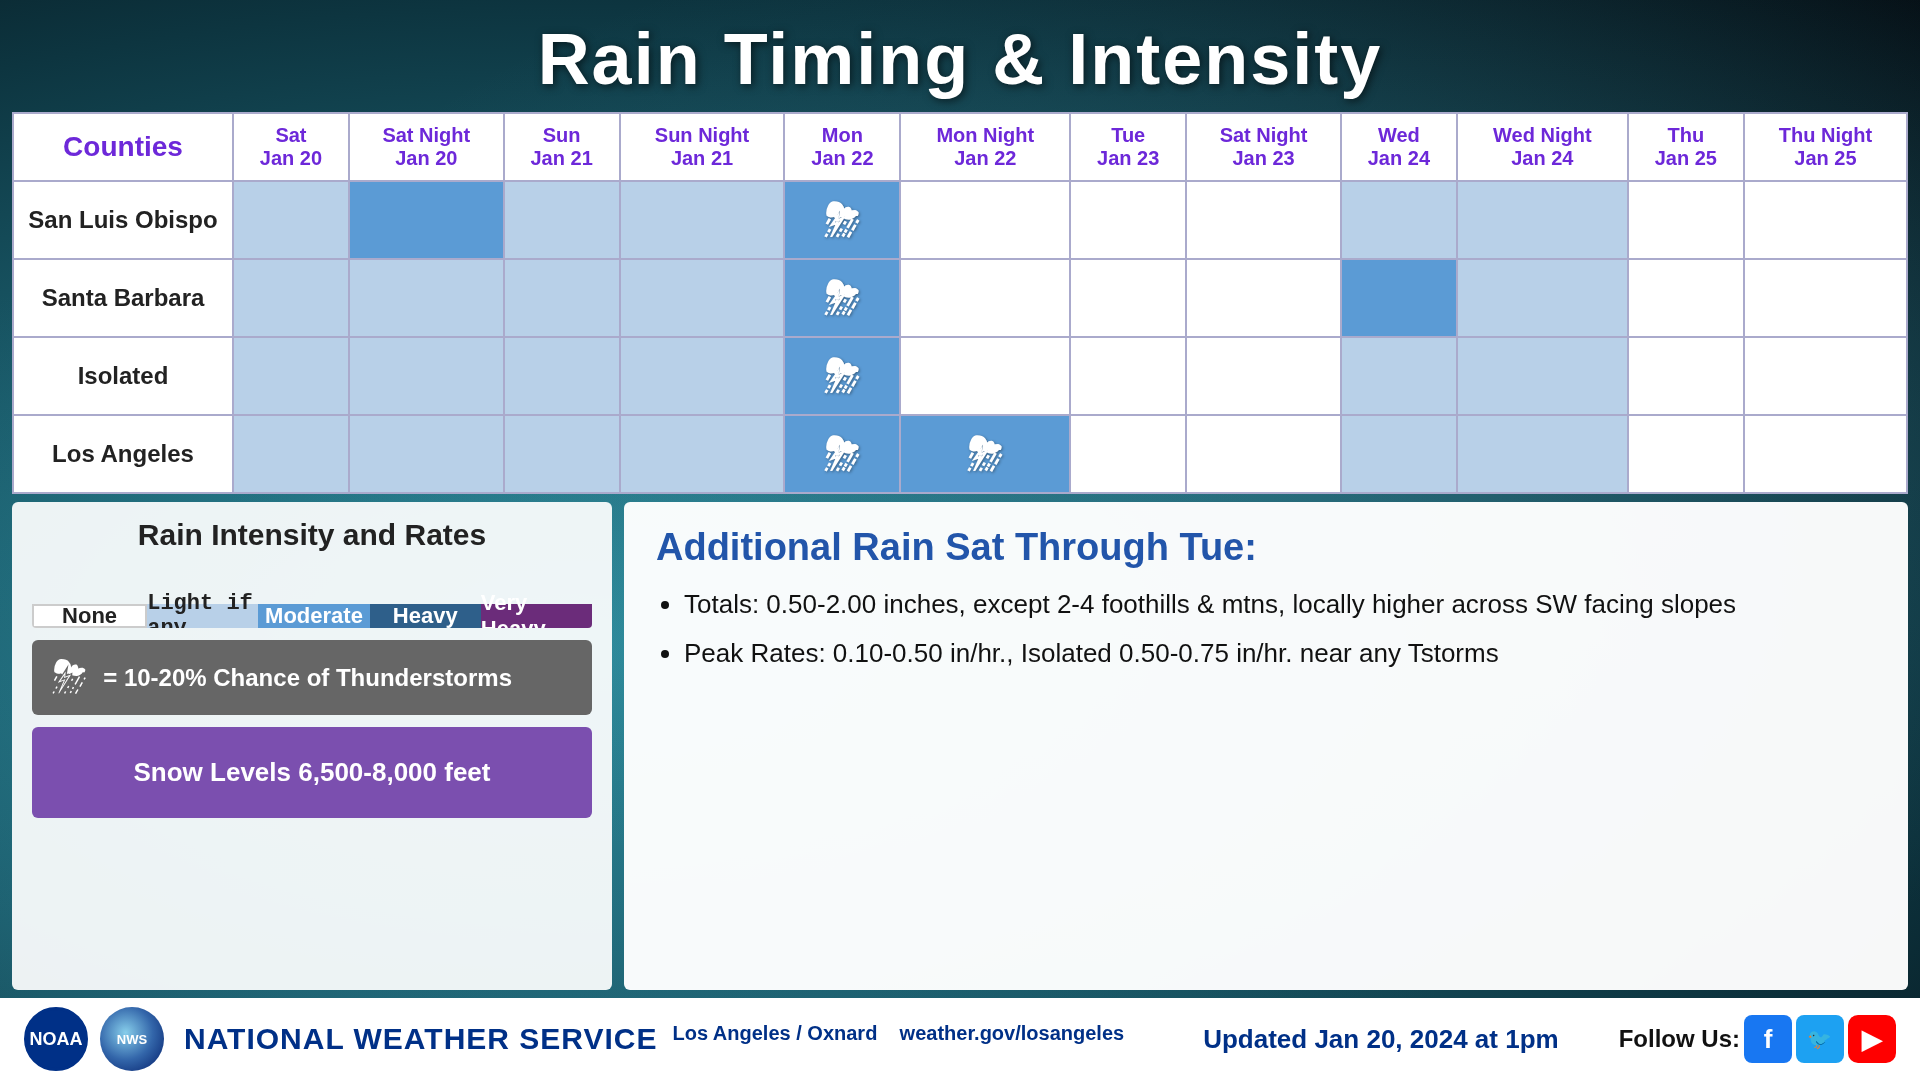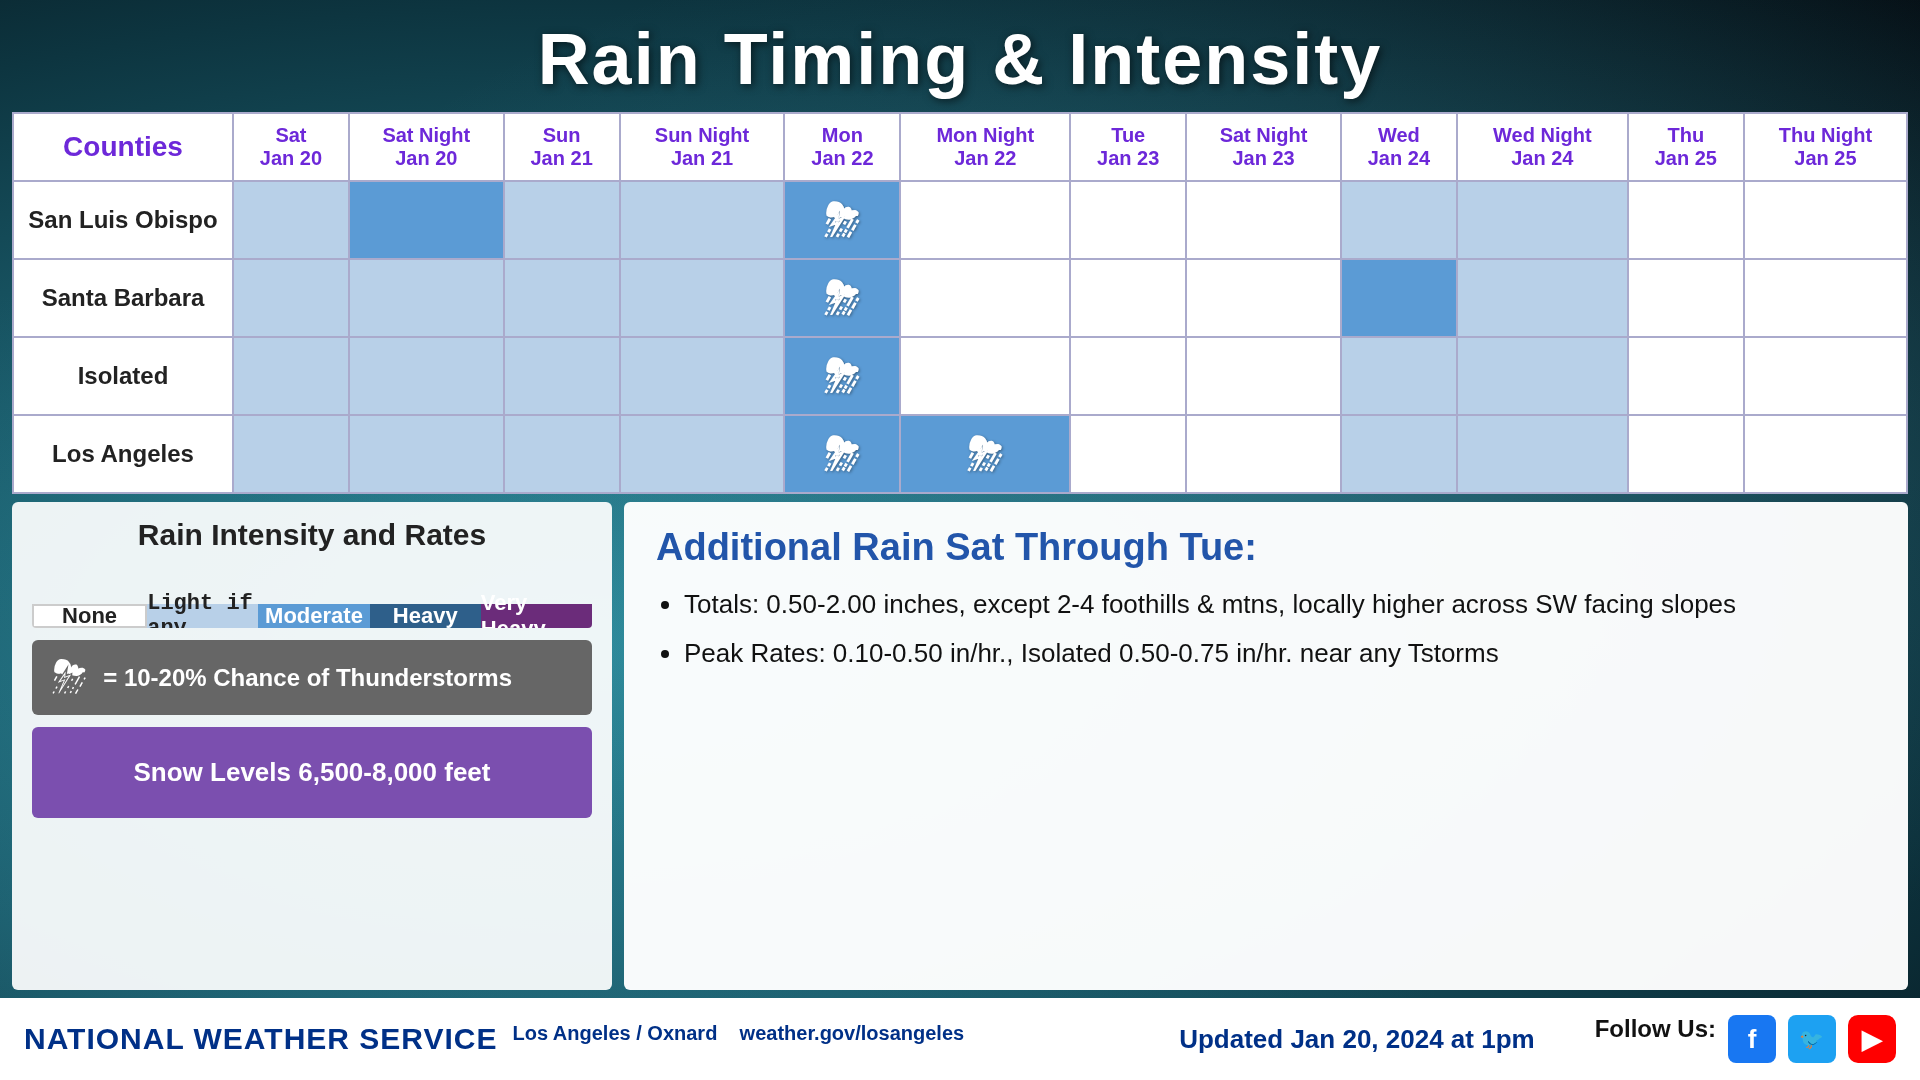--- a/index.html
+++ b/index.html
@@ -281,22 +281,22 @@
     }
 
     .footer-updated {
       font-size: 26px;
       font-weight: 700;
       color: #003087;
     }
 
     .footer-follow {
       display: flex;
-      align-items: flex-start;
-      gap: 12px;
+      align-items: center;
+      gap: 4px;
       margin-left: 40px;
     }
 
     .footer-follow .follow-text {
       font-size: 24px;
       font-weight: 700;
       color: #111;
     }
 
     .social-icon {
@@ -444,20 +444,28 @@
       <div class="info-title">Additional Rain Sat Through Tue:</div>
       <ul class="info-list">
         <li>Totals: 0.50-2.00 inches, except 2-4 foothills &amp; mtns, locally higher across SW facing slopes</li>
         <li>Peak Rates: 0.10-0.50 in/hr., Isolated 0.50-0.75 in/hr. near any Tstorms</li>
       </ul>
     </div>
 
   </div>
 
   <div class="footer">
+    <div class="footer-logos">
+      <div class="noaa-circle">
+        <span style="font-size:18px;font-weight:900;">NOAA</span>
+      </div>
+      <div class="nws-circle" style="background: radial-gradient(circle at 40% 40%, #87ceeb, #3366aa, #001a66); color:white; font-size:13px; font-weight:900;">
+        <span>NWS</span>
+      </div>
+    </div>
     <div class="footer-agency">
       <span class="agency-name">NATIONAL WEATHER SERVICE</span>
       <span class="agency-sub">
         <span>Los Angeles / Oxnard</span>&nbsp;&nbsp;&nbsp;
         <span>weather.gov/losangeles</span>
       </span>
     </div>
     <div class="footer-divider"></div>
     <div class="footer-updated">Updated Jan 20, 2024 at 1pm</div>
     <div class="footer-follow">

